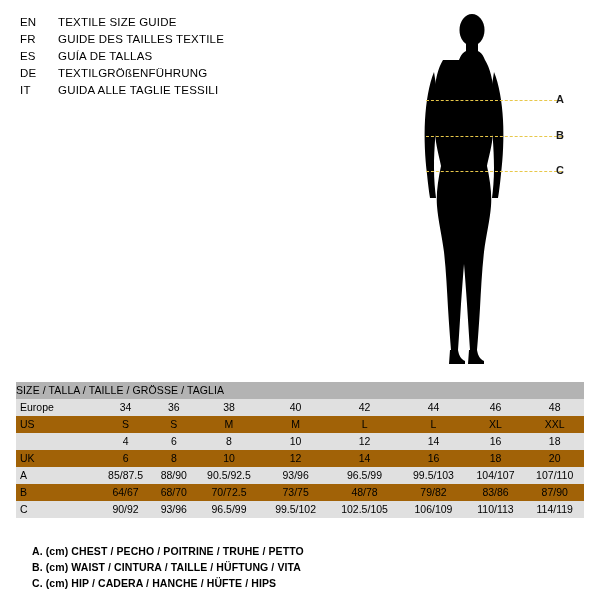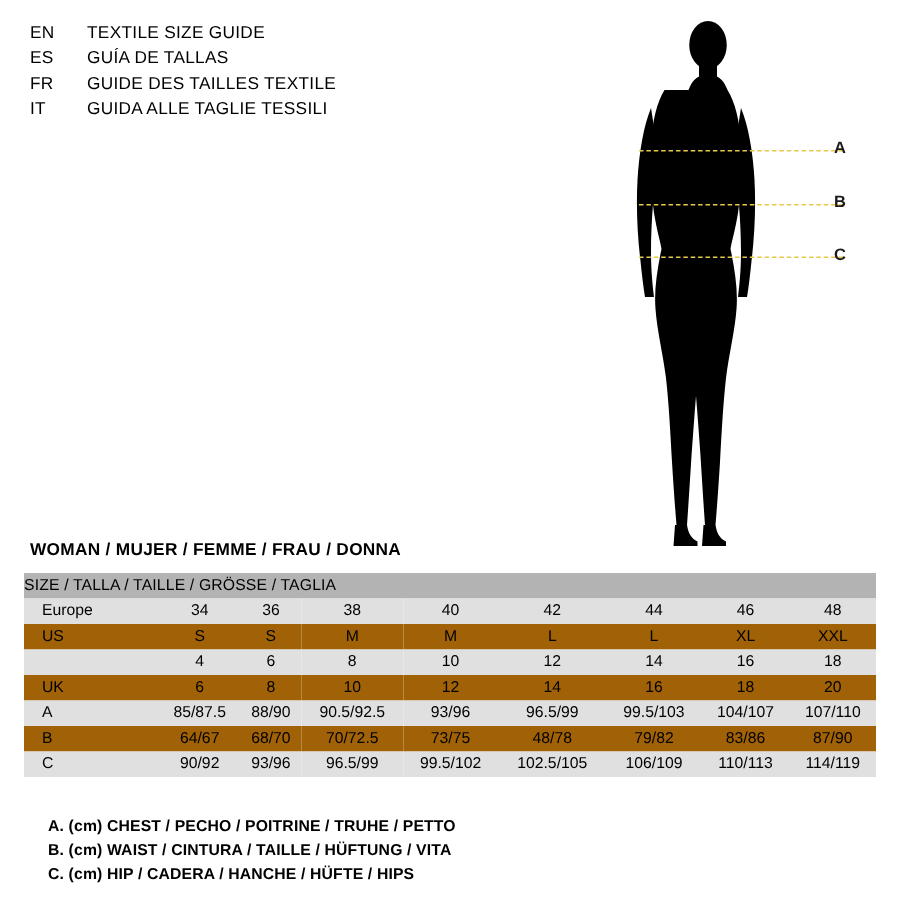--- a/index.html
+++ b/index.html
@@ -108,21 +108,21 @@
     letter-spacing: 0.1px;
   }
   .size-table tr.shade td {
     background: #e0e0e0;
   }
   .size-table tr.plain td {
     background: #a16207;
   }
   .size-table td.rowlabel {
     text-align: left;
-    padding-left: 12px;
+    padding-left: 4px;
     width: 78px;
   }
 
   
   .footnotes {
     position: absolute;
     left: 32px;
     top: 543px;
     width: 560px;
   }
@@ -137,26 +137,30 @@
 <body>
 
 <div class="page">
 
   <div class="lang-block">
     <div class="lang-row">
       <span class="lang-code">EN</span>
       <span class="lang-text">TEXTILE SIZE GUIDE</span>
     </div>
     <div class="lang-row">
+      <span class="lang-code">FR</span>
+      <span class="lang-text">GUIDE DES TAILLES TEXTILE</span>
+    </div>
+    <div class="lang-row">
       <span class="lang-code">ES</span>
       <span class="lang-text">GUÍA DE TALLAS</span>
     </div>
     <div class="lang-row">
-      <span class="lang-code">FR</span>
-      <span class="lang-text">GUIDE DES TAILLES TEXTILE</span>
+      <span class="lang-code">DE</span>
+      <span class="lang-text">TEXTILGRÖßENFÜHRUNG</span>
     </div>
     <div class="lang-row">
       <span class="lang-code">IT</span>
       <span class="lang-text">GUIDA ALLE TAGLIE TESSILI</span>
     </div>
   </div>
 
   <div class="figure-wrap">
     <svg class="figure-svg" width="170" height="360" viewBox="0 0 170 360">
       <g fill="#000000">
@@ -205,21 +209,20 @@
     <div class="measure-line" style="top:92px; width:136px; left:16px;"></div>
     <div class="measure-label" style="left:146px; top:85px;">A</div>
 
     <div class="measure-line" style="top:128px; width:136px; left:16px;"></div>
     <div class="measure-label" style="left:146px; top:121px;">B</div>
 
     <div class="measure-line" style="top:163px; width:136px; left:16px;"></div>
     <div class="measure-label" style="left:146px; top:156px;">C</div>
   </div>
 
-  <div class="gender-title">WOMAN / MUJER / FEMME / FRAU / DONNA</div>
 
   <table class="size-table">
     <tbody>
       <tr class="header-row">
         <td colspan="9">SIZE / TALLA / TAILLE / GRÖSSE / TAGLIA</td>
       </tr>
 
       <tr class="shade">
         <td class="rowlabel">Europe</td>
         <td>34</td>

